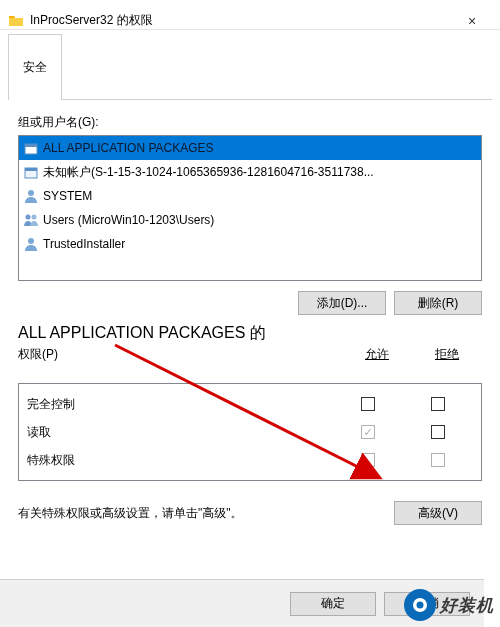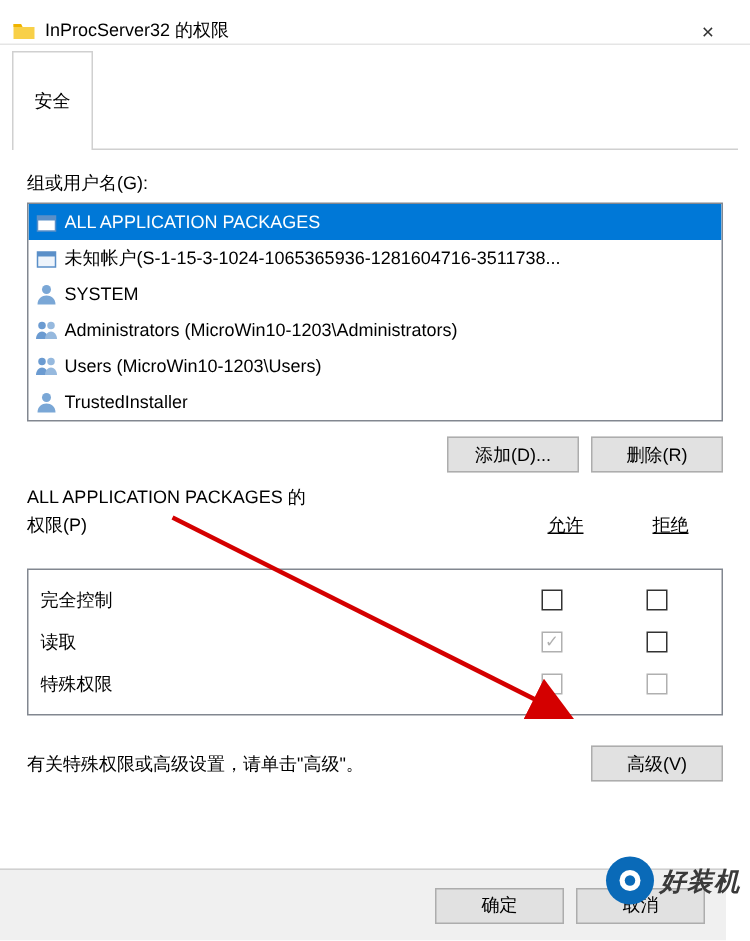--- a/index.html
+++ b/index.html
@@ -13,47 +13,47 @@
     .tabs { display: flex; padding: 0 8px; margin-top: 4px; }
     .tab { padding: 24px 14px; border: 1px solid #d0d0d0; border-bottom: none; background: #fff; font-size: 12px; position: relative; z-index: 2; }
     .tab-spacer { flex: 1; border-bottom: 1px solid #d0d0d0; }
     
     .content { padding: 14px 18px; }
     
     .group-label { font-size: 12px; margin-bottom: 4px; }
     
     .listbox { border: 1px solid #828790; height: 146px; overflow: hidden; background: #fff; }
     .list-item { display: flex; align-items: center; padding: 3px 4px; height: 24px; font-size: 12px; }
-    .list-item.selected { background: #0078d7; color: #ffffff; }
+    .list-item.selected { background: #0078d7; color: #0f172a; }
     .list-item .li-icon { width: 16px; height: 16px; margin-right: 4px; flex-shrink: 0; }
     .list-item .li-text { white-space: nowrap; overflow: hidden; text-overflow: ellipsis; }
     
     .btn-row { display: flex; justify-content: flex-end; gap: 8px; margin-top: 10px; }
     .btn { min-width: 88px; height: 24px; border: 1px solid #adadad; background: #e1e1e1; font-size: 12px; font-family: inherit; padding: 0 12px; cursor: default; }
     
-    .perm-header { margin-top: 8px; font-size: 12px; }
+    .perm-header { margin-top: 8px; font-size: 16px; }
     .perm-header-row { display: flex; align-items: flex-end; margin-top: 2px; }
     .perm-header-row .ph-label { flex: 1; }
     .perm-header-row .ph-col { width: 70px; text-align: center; text-decoration: underline; }
     
     .perm-box { border: 1px solid #828790; margin-top: 20px; padding: 6px 8px; }
     .perm-row { display: flex; align-items: center; height: 28px; }
     .perm-row .pr-label { flex: 1; font-size: 12px; }
     .perm-row .pr-col { width: 70px; display: flex; justify-content: center; }
     .chk { width: 14px; height: 14px; border: 1px solid #333; background: #fff; display: inline-flex; align-items: center; justify-content: center; font-size: 11px; }
     .chk.disabled { border-color: #b0b0b0; color: #b0b0b0; }
     .chk.checked::after { content: "✓"; line-height: 1; }
     
     .adv-row { display: flex; align-items: center; margin-top: 20px; gap: 10px; }
     .adv-row .adv-text { flex: 1; font-size: 12px; }
     
     .footer { position: absolute; bottom: 0; left: 0; right: 16px; height: 48px; background: #f0f0f0; border-top: 1px solid #d0d0d0; display: flex; align-items: center; justify-content: flex-end; padding: 0 14px; gap: 8px; }
     .footer .btn { min-width: 86px; }
     
-    .watermark { position: absolute; right: 6px; bottom: 24px; display: flex; align-items: center; gap: 4px; z-index: 50; }
+    .watermark { position: absolute; right: 6px; bottom: 6px; display: flex; align-items: center; gap: 4px; z-index: 50; }
     .wm-circle { width: 32px; height: 32px; border-radius: 50%; background: #0a6ab8; display: flex; align-items: center; justify-content: center; }
     .wm-text { font-size: 17px; color: #3a3a3a; font-style: italic; font-weight: bold; letter-spacing: 1px; }
     
     .arrow { position: absolute; left: 110px; top: 340px; z-index: 40; pointer-events: none; }
   </style>
 </head>
 <body>
 
 <div class="titlebar">
   <span class="icon">
@@ -105,31 +105,20 @@
     </div>
     <div class="list-item">
       <span class="li-icon">
         <svg viewBox="0 0 16 16" width="16" height="16">
             <circle cx="5" cy="5" r="2.5" fill="#6b9bd1"></circle>
             <circle cx="11" cy="5" r="2.5" fill="#96b9de"></circle>
             <path d="M1 14c0-3 2-5 4-5s4 2 4 5z" fill="#6b9bd1"></path>
             <path d="M7 14c0-3 2-5 4-5s4 2 4 5z" fill="#96b9de"></path>
           </svg>
       </span>
-      <span class="li-text">Administrators (MicroWin10-1203\Administrators)</span>
-    </div>
-    <div class="list-item">
-      <span class="li-icon">
-        <svg viewBox="0 0 16 16" width="16" height="16">
-            <circle cx="5" cy="5" r="2.5" fill="#6b9bd1"></circle>
-            <circle cx="11" cy="5" r="2.5" fill="#96b9de"></circle>
-            <path d="M1 14c0-3 2-5 4-5s4 2 4 5z" fill="#6b9bd1"></path>
-            <path d="M7 14c0-3 2-5 4-5s4 2 4 5z" fill="#96b9de"></path>
-          </svg>
-      </span>
       <span class="li-text">Users (MicroWin10-1203\Users)</span>
     </div>
     <div class="list-item">
       <span class="li-icon">
         <svg viewBox="0 0 16 16" width="16" height="16">
             <circle cx="8" cy="5" r="3" fill="#7aa7d6"></circle>
             <path d="M2 15c0-4 3-6 6-6s6 2 6 6z" fill="#7aa7d6"></path>
           </svg>
       </span>
       <span class="li-text">TrustedInstaller</span>

